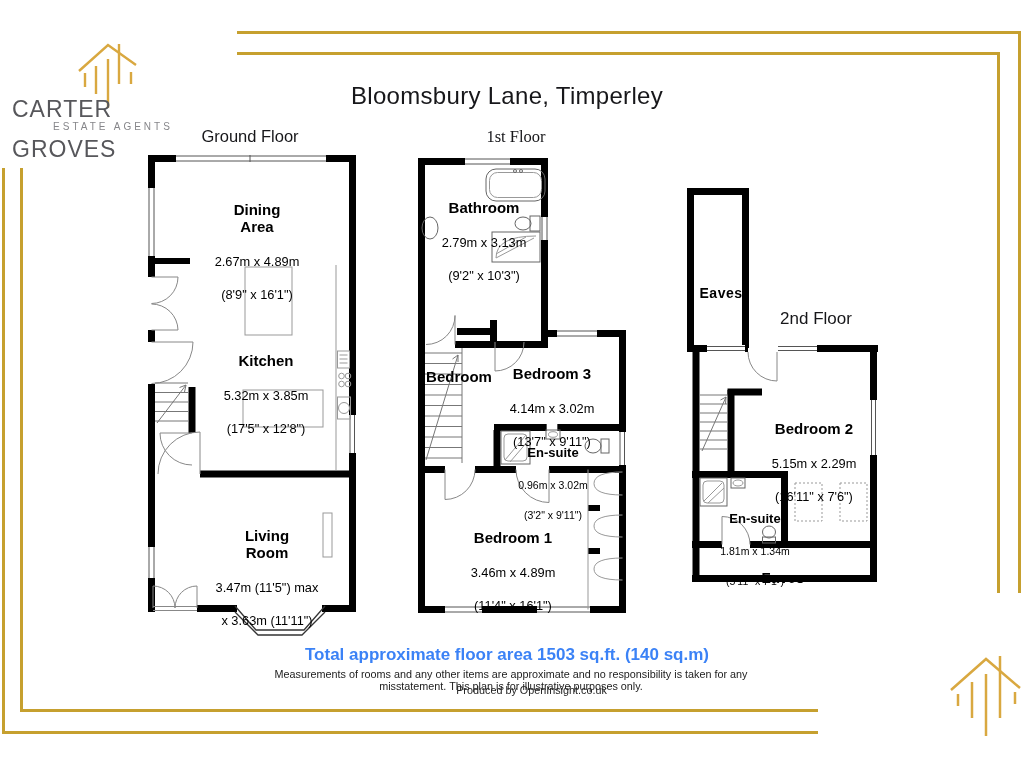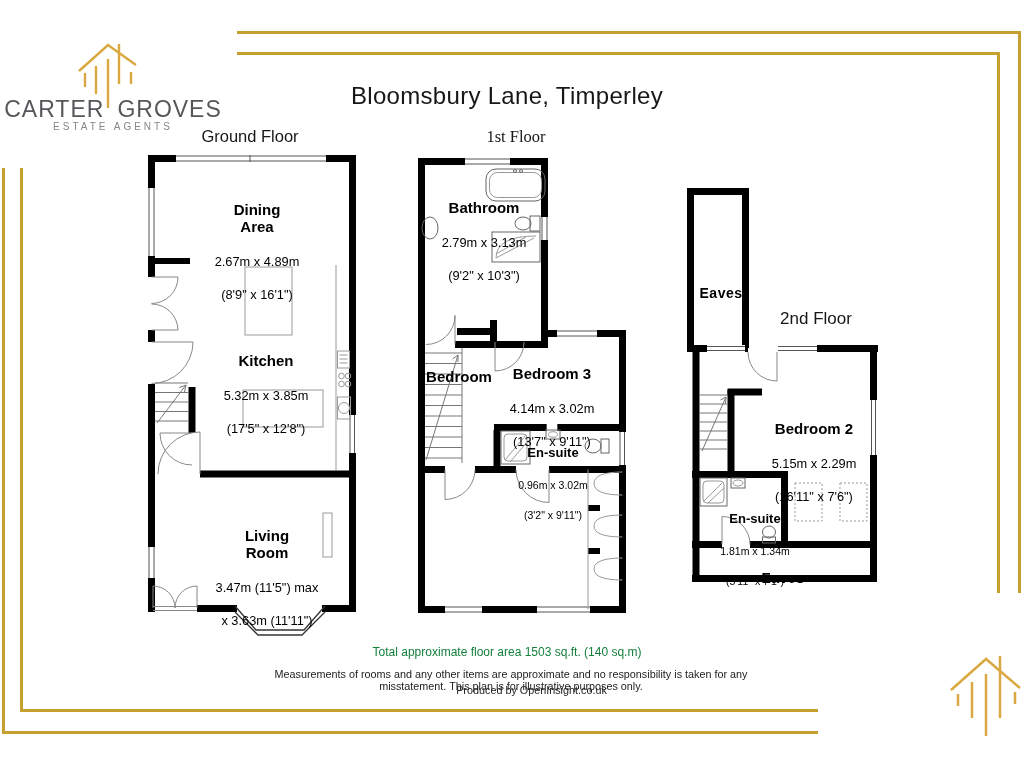--- a/index.html
+++ b/index.html
@@ -9,24 +9,24 @@
   .goldline{position:absolute;background:#C6A02F;}
   .center-label{position:absolute;transform:translateX(-50%);text-align:center;white-space:pre-line;}
   #title{font-size:24px;font-weight:500;letter-spacing:.3px;color:#17171a;}
   .floor-label{font-size:16.5px;color:#17171a;}
   .room-label .rname{font-weight:bold;font-size:15px;line-height:1.12;color:#000;}
   .room-label .rdim{font-size:12.8px;line-height:1.18;color:#000;}
   .room-label.small .rname{font-size:13px;}
   .room-label.small .rdim{font-size:10.5px;}
   .room-label.eaves .rname{font-size:14px;letter-spacing:.5px;text-align:right;}
   #logo-text{position:absolute;left:12px;top:96px;width:202px;display:flex;justify-content:center;gap:13px;
-             font-size:23px;letter-spacing:1px;color:#57575B;}
+             font-size:23px;letter-spacing:1px;color:#57575B;flex-direction:column;}
   #logo-sub{position:absolute;left:12px;top:121px;width:202px;text-align:center;font-size:10px;
             letter-spacing:3px;color:#86868A;}
-  #footer-total{font-size:12px;color:#15803d;}
+  #footer-total{font-size:17px;color:#3b82f6;font-weight:bold;}
   #footer-disclaimer{font-size:10.8px;color:#222;}
   #footer-produced{font-size:10.8px;color:#222;padding-left:41px;}
   svg.plan{position:absolute;}
 </style>
 </head>
 <body>
 
 <div id="page">
 
   <div class="goldline" style="left:237px;top:31px;width:784px;height:3px;"></div>
@@ -276,20 +276,25 @@
   <div class="center-label room-label" style="left:552px;top:348px;">
     <div class="rname">Bedroom 3</div>
     <div class="rdim">4.14m x 3.02m</div>
     <div class="rdim">(13'7" x 9'11")</div>
   </div>
   <div class="center-label room-label small" style="left:553px;top:428px;">
     <div class="rname">En-suite</div>
     <div class="rdim">0.96m x 3.02m</div>
     <div class="rdim">(3'2" x 9'11")</div>
   </div>
+  <div class="center-label room-label" style="left:513px;top:512px;">
+    <div class="rname">Bedroom 1</div>
+    <div class="rdim">3.46m x 4.89m</div>
+    <div class="rdim">(11'4" x 16'1")</div>
+  </div>
   <div class="center-label room-label eaves" style="left:721px;top:268px;">
     <div class="rname">Eaves</div>
   </div>
   <div class="center-label room-label" style="left:814px;top:403px;">
     <div class="rname">Bedroom 2</div>
     <div class="rdim">5.15m x 2.29m</div>
     <div class="rdim">(16'11" x 7'6")</div>
   </div>
   <div class="center-label room-label small" style="left:755px;top:494px;">
     <div class="rname">En-suite</div>

